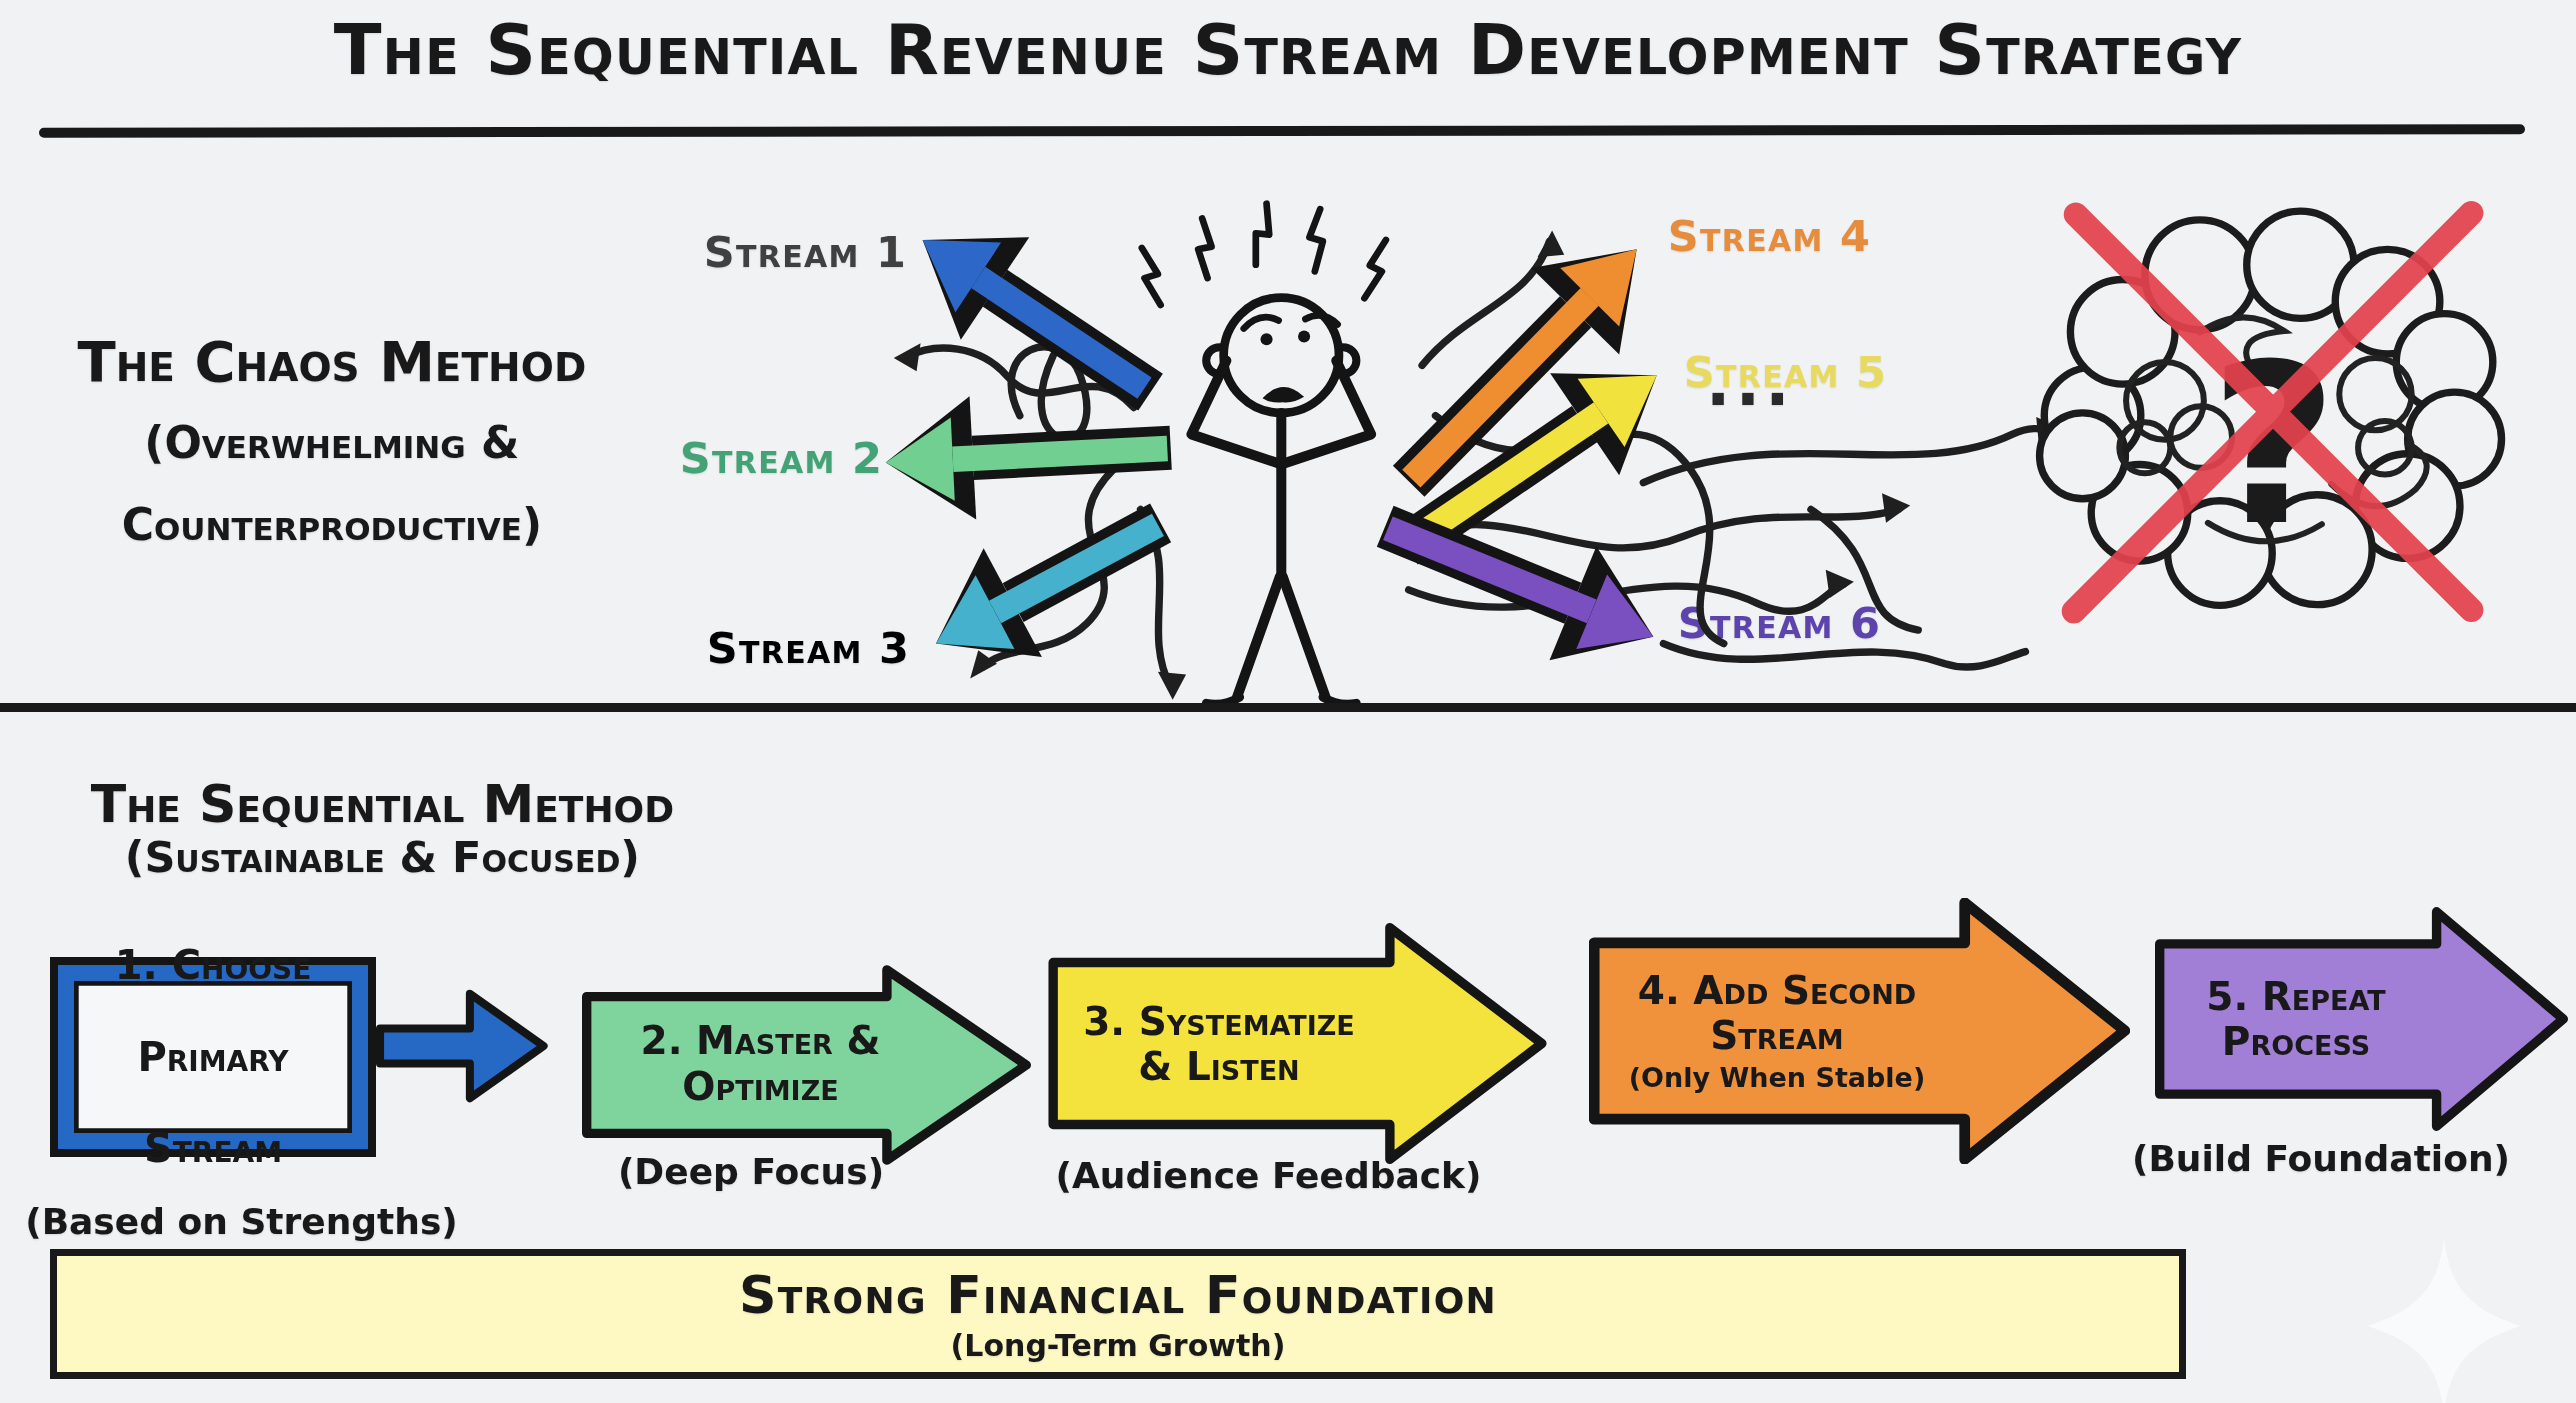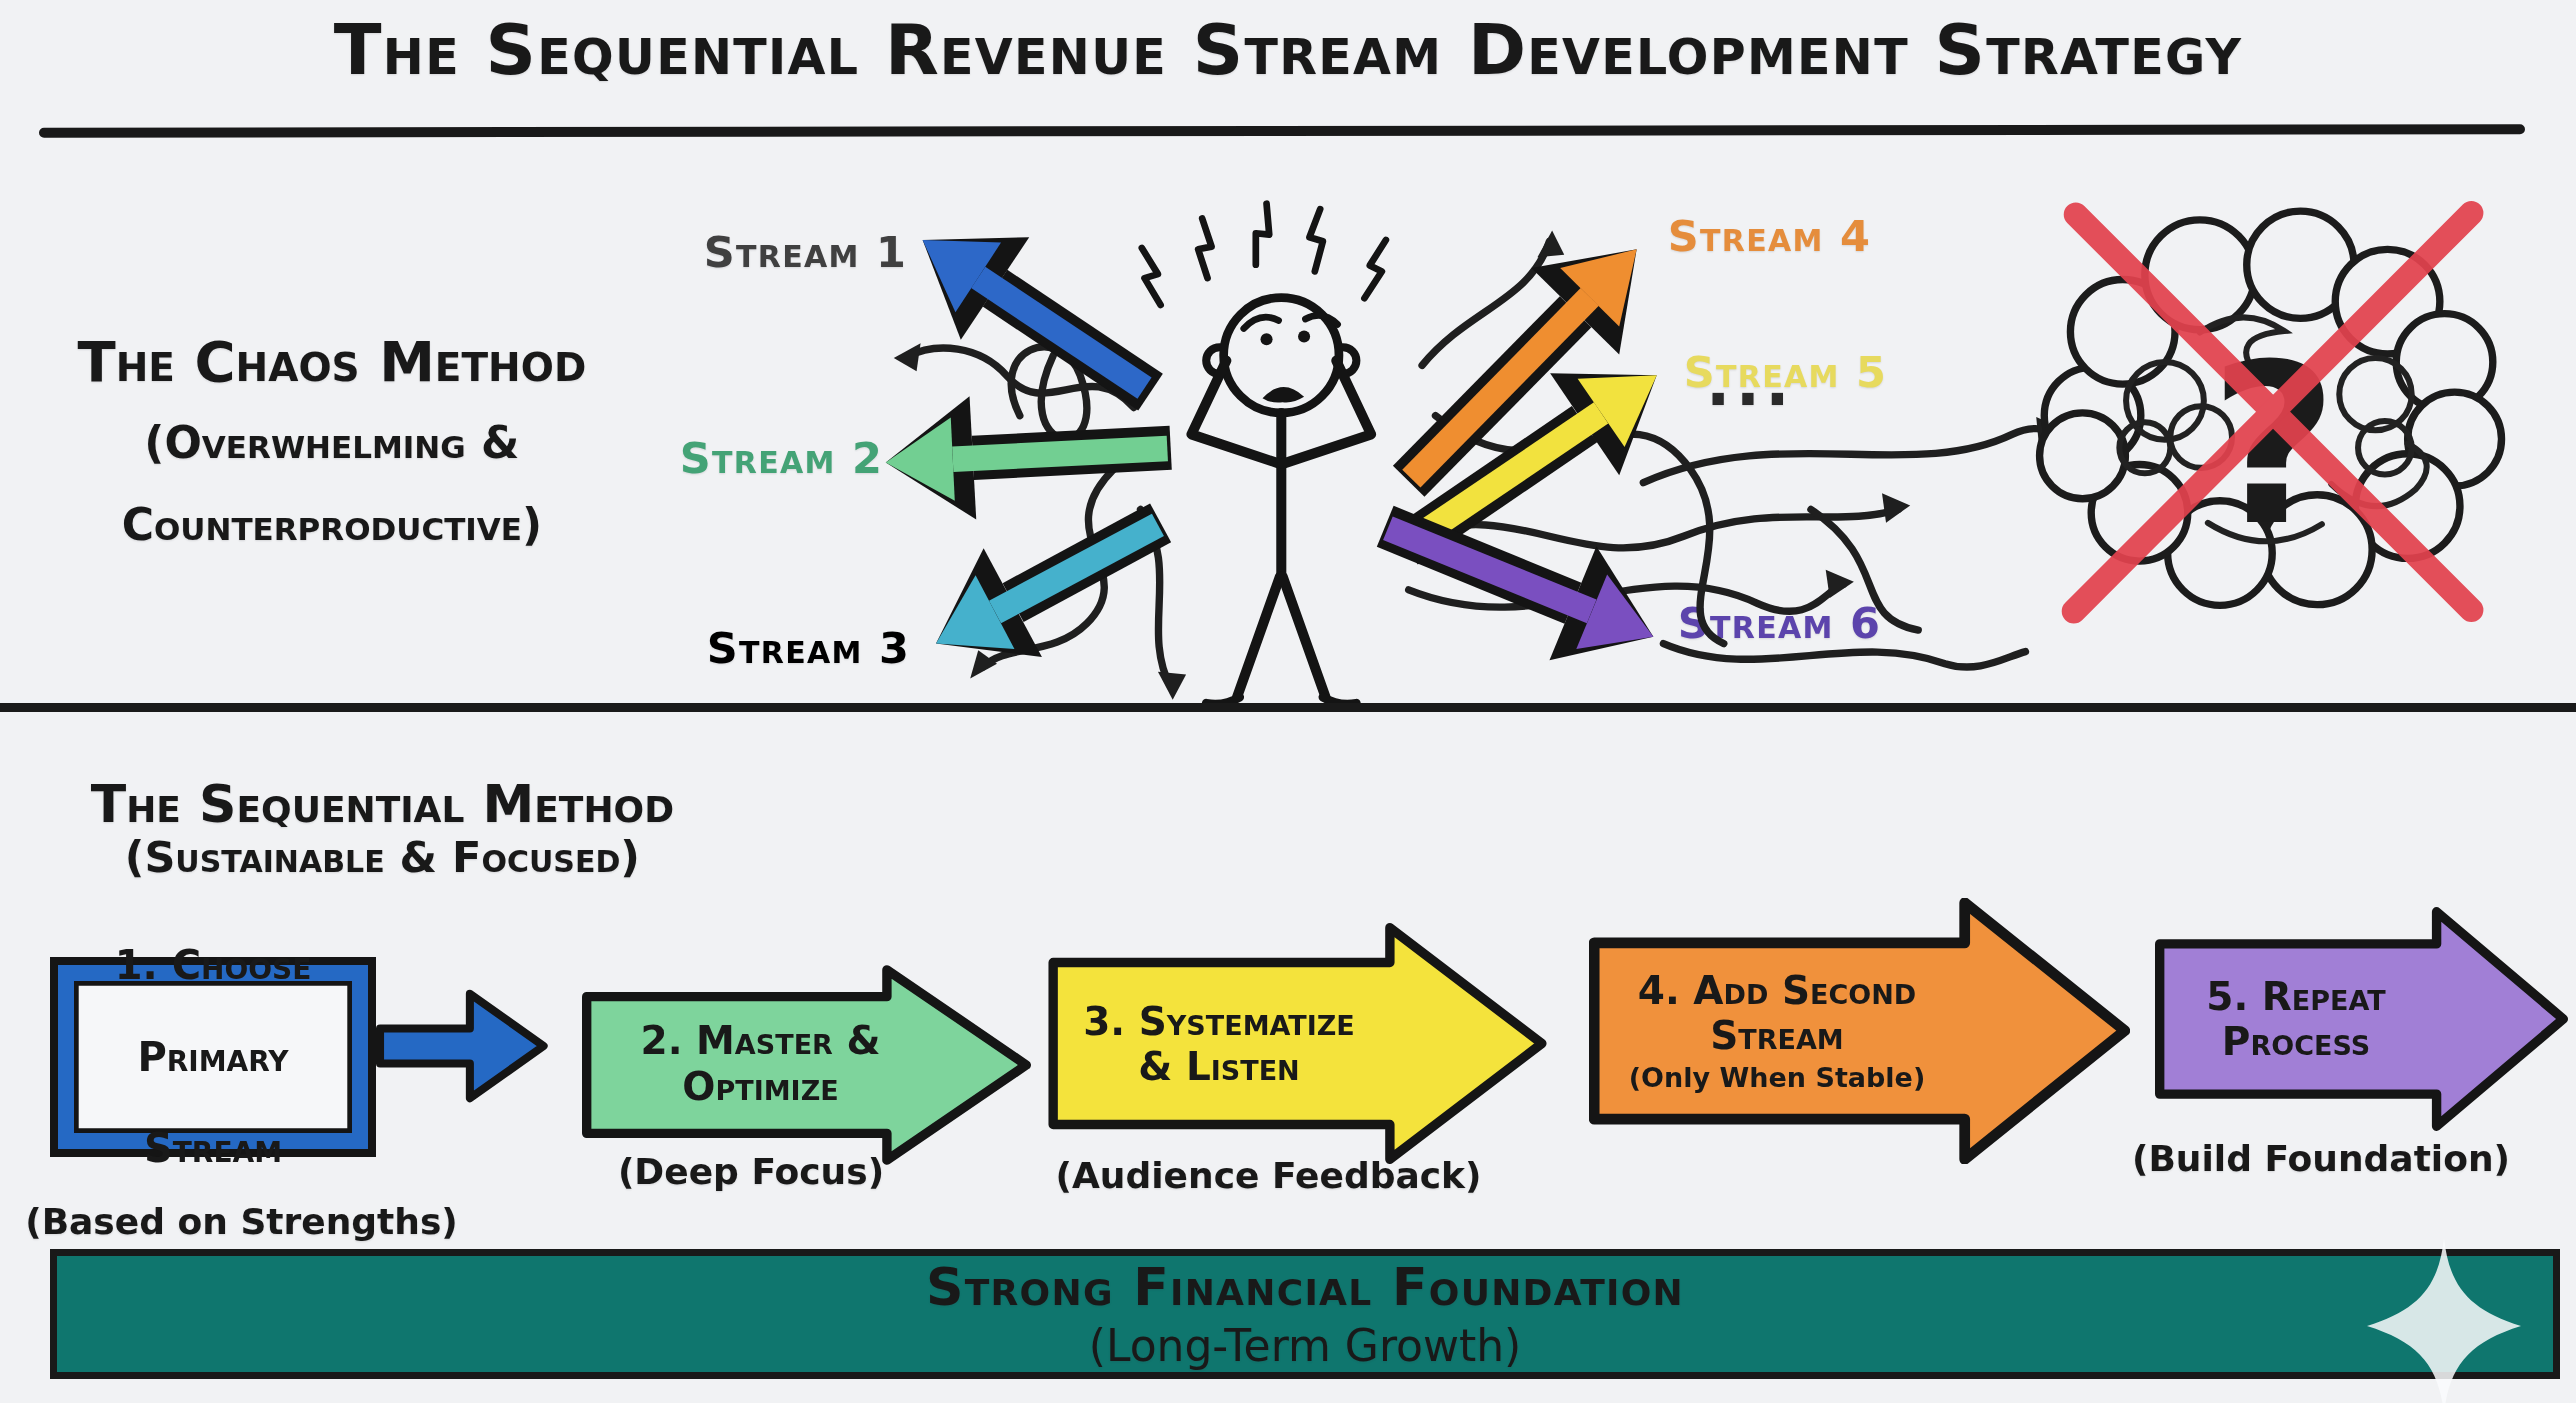--- a/index.html
+++ b/index.html
@@ -22,24 +22,24 @@
   #divider{left:0;top:703px;width:2576px;height:8.7px;background:#1a1a1a;}
   .seq-heading{left:13.4px;top:774px;width:738px;font-size:52px;}
   .seq-sub{left:13.4px;top:832px;width:738px;font-size:43px;}
   .step-text{display:flex;flex-direction:column;align-items:center;justify-content:center;
     font-size:39px;font-weight:700;line-height:1.16;z-index:3;}
   .step-caption{font-size:36px;font-weight:700;text-align:center;}
   .inner-caption{font-size:27px;font-weight:700;margin-top:4px;}
   #step1-box{left:50px;top:957px;width:326px;height:200px;border:8px solid #151515;background:#f6f7f9;box-sizing:border-box;}
   #step1-band{position:absolute;inset:0;border-style:solid;border-width:16px;box-shadow:inset 0 0 0 4.7px #151515;}
   #step1-text{left:50px;top:957px;width:326px;height:200px;font-size:40px;gap:45px;}
-  #foundation{left:50px;top:1249px;width:2510px;height:130px;border:7.4px solid #191919;background:#0f766e;
+  #foundation{left:50px;top:1249px;width:2136px;height:130px;border:7.4px solid #191919;background:#fef9c3;
     box-sizing:border-box;display:flex;flex-direction:column;align-items:center;justify-content:center;gap:2.7px;}
   .foundation-title{font-size:52px;font-weight:800;letter-spacing:1.3px;}
-  .foundation-sub{font-size:44px;font-weight:400;}
+  .foundation-sub{font-size:30px;font-weight:700;}
   svg{display:block;}
 </style>
 </head>
 <body>
 
 <div id="board">
 
   <div id="title" class="abs hand smallcaps center">The Sequential Revenue Stream Development Strategy</div>
   <div id="title-underline" class="abs"></div>
 

